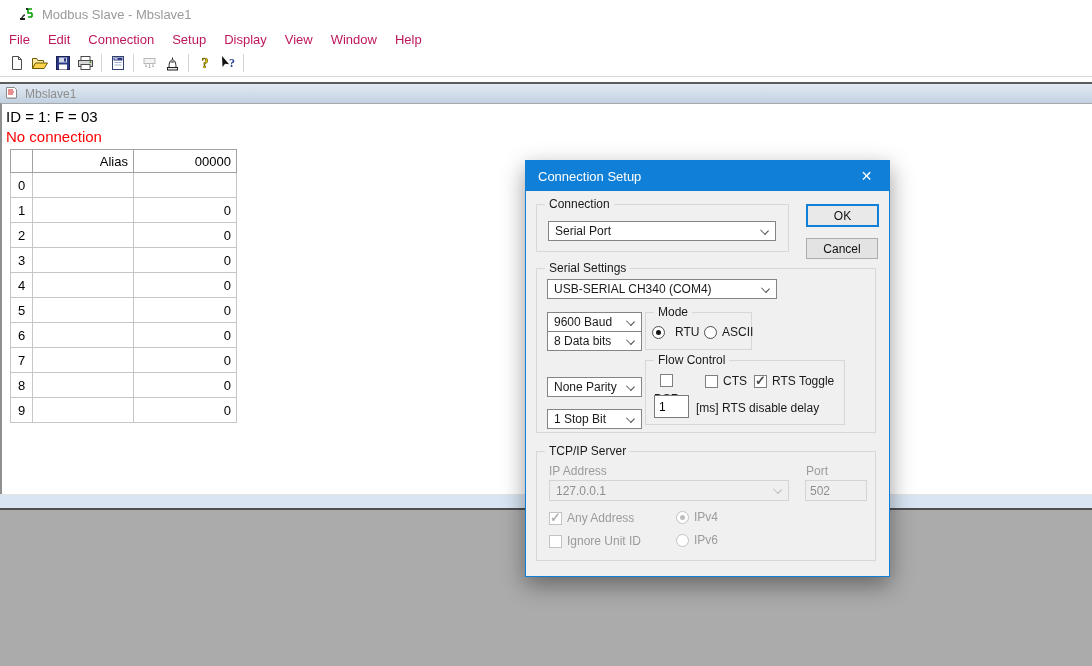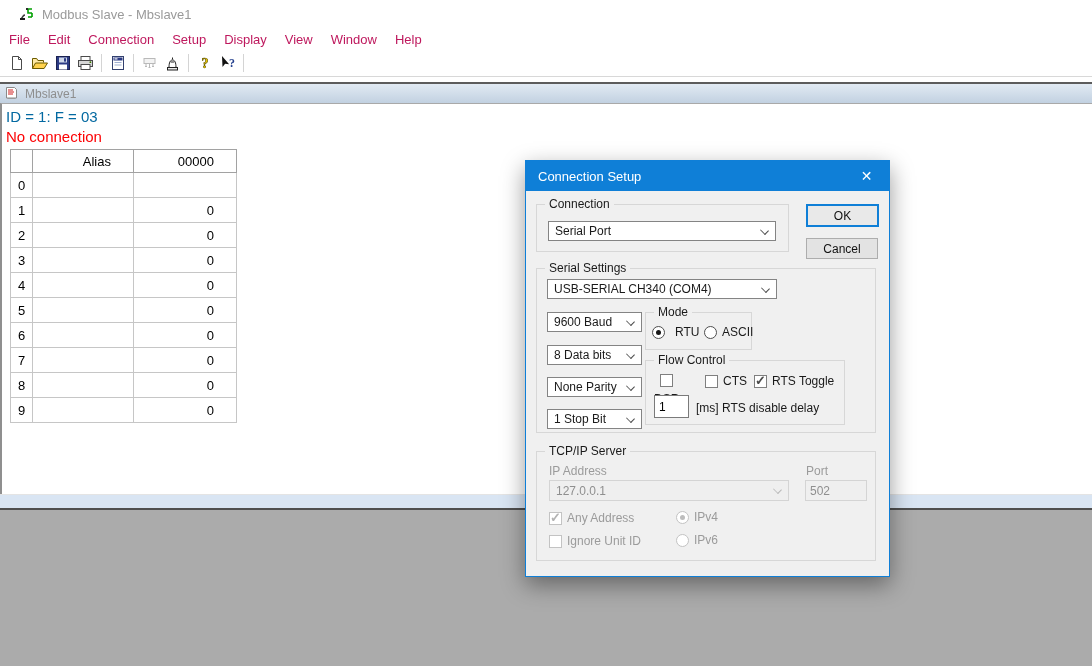--- a/index.html
+++ b/index.html
@@ -15,30 +15,30 @@
   .toolbar { position:absolute; top:50px; left:0; width:1092px; height:27px; background:#fff; border-bottom:1px solid #d8d8d8; display:flex; align-items:center; padding-left:5px; }
   .tbtn { width:23px; height:22px; display:flex; align-items:center; justify-content:center; }
   .tsep { width:1px; height:18px; background:#d4d4d4; margin:0 4px; }
 
   
   .doc-titlebar { position:absolute; top:82px; left:0; width:1092px; height:21px; border-top:2px solid #5c5c5c;
     background:linear-gradient(#e1eaf3,#c2d1e1); display:flex; align-items:center; padding-left:4px; gap:6px;
     color:#8e8e8e; font-size:12px; }
   .doc-content { position:absolute; top:103px; left:0; width:1092px; height:391px; background:#fff;
     border-left:2px solid #8f8f8f; border-top:1px solid #a9a9a9; }
-  .status1 { position:absolute; top:4px; left:4px; font-size:15px; color:#0369a1; }
+  .status1 { position:absolute; top:4px; left:4px; font-size:15px; color:#000000; }
   .status2 { position:absolute; top:24px; left:4px; font-size:15px; color:var(--error,#f00); }
 
   table.regs { position:absolute; top:45px; left:8px; border-collapse:collapse; font-size:13px; color:#000; }
   table.regs td { border:1px solid #c6c6c6; background:#fff; height:25px; overflow:hidden; }
   table.regs tr.head td { border-color:#a2a2a2; height:23px; }
   td.corner { width:22px; }
   td.h-alias, td.alias { width:101px; }
   td.h-val, td.val { width:103px; }
-  td.h-alias, td.h-val, td.val { text-align:right; padding-right:22px; }
+  td.h-alias, td.h-val, td.val { text-align:right; padding-right:5px; }
   td.idx { width:22px; text-align:center; }
   td.sel { background:var(--selection,#0f7fd7); color:#fff; border-color:#0f7fd7; }
 
   .blue-strip { position:absolute; top:494px; left:0; width:1092px; height:14px; background:#d9e5f3; border-top:1px solid #e4e4e4; }
   .dark-line { position:absolute; top:508px; left:0; width:1092px; height:2px; background:#4f4f4f; }
 
   
   .dialog { position:absolute; left:525px; top:160px; width:365px; height:417px; background:#f0f0f0;
     border:1px solid var(--accent,#0f7fd7); box-shadow:0 8px 22px rgba(0,0,0,.4); font-size:12px; color:#1a1a1a; }
   .dlg-titlebar { position:absolute; top:0; left:0; right:0; height:30px; background:var(--accent,#0f7fd7);
@@ -277,21 +277,21 @@
         <span class="legend">Serial Settings</span>
 
         <div class="combo" style="left:10px; top:10px; width:230px;">
           <span>USB-SERIAL CH340 (COM4)</span>
           <span class="chev"></span>
         </div>
         <div class="combo" style="left:10px; top:43px; width:95px;">
           <span>9600 Baud</span>
           <span class="chev"></span>
         </div>
-        <div class="combo" style="left:10px; top:76px; width:95px;">
+        <div class="combo" style="left:10px; top:62px; width:95px;">
           <span>8 Data bits</span>
           <span class="chev"></span>
         </div>
         <div class="combo" style="left:10px; top:108px; width:95px;">
           <span>None Parity</span>
           <span class="chev"></span>
         </div>
         <div class="combo" style="left:10px; top:140px; width:95px;">
           <span>1 Stop Bit</span>
           <span class="chev"></span>

